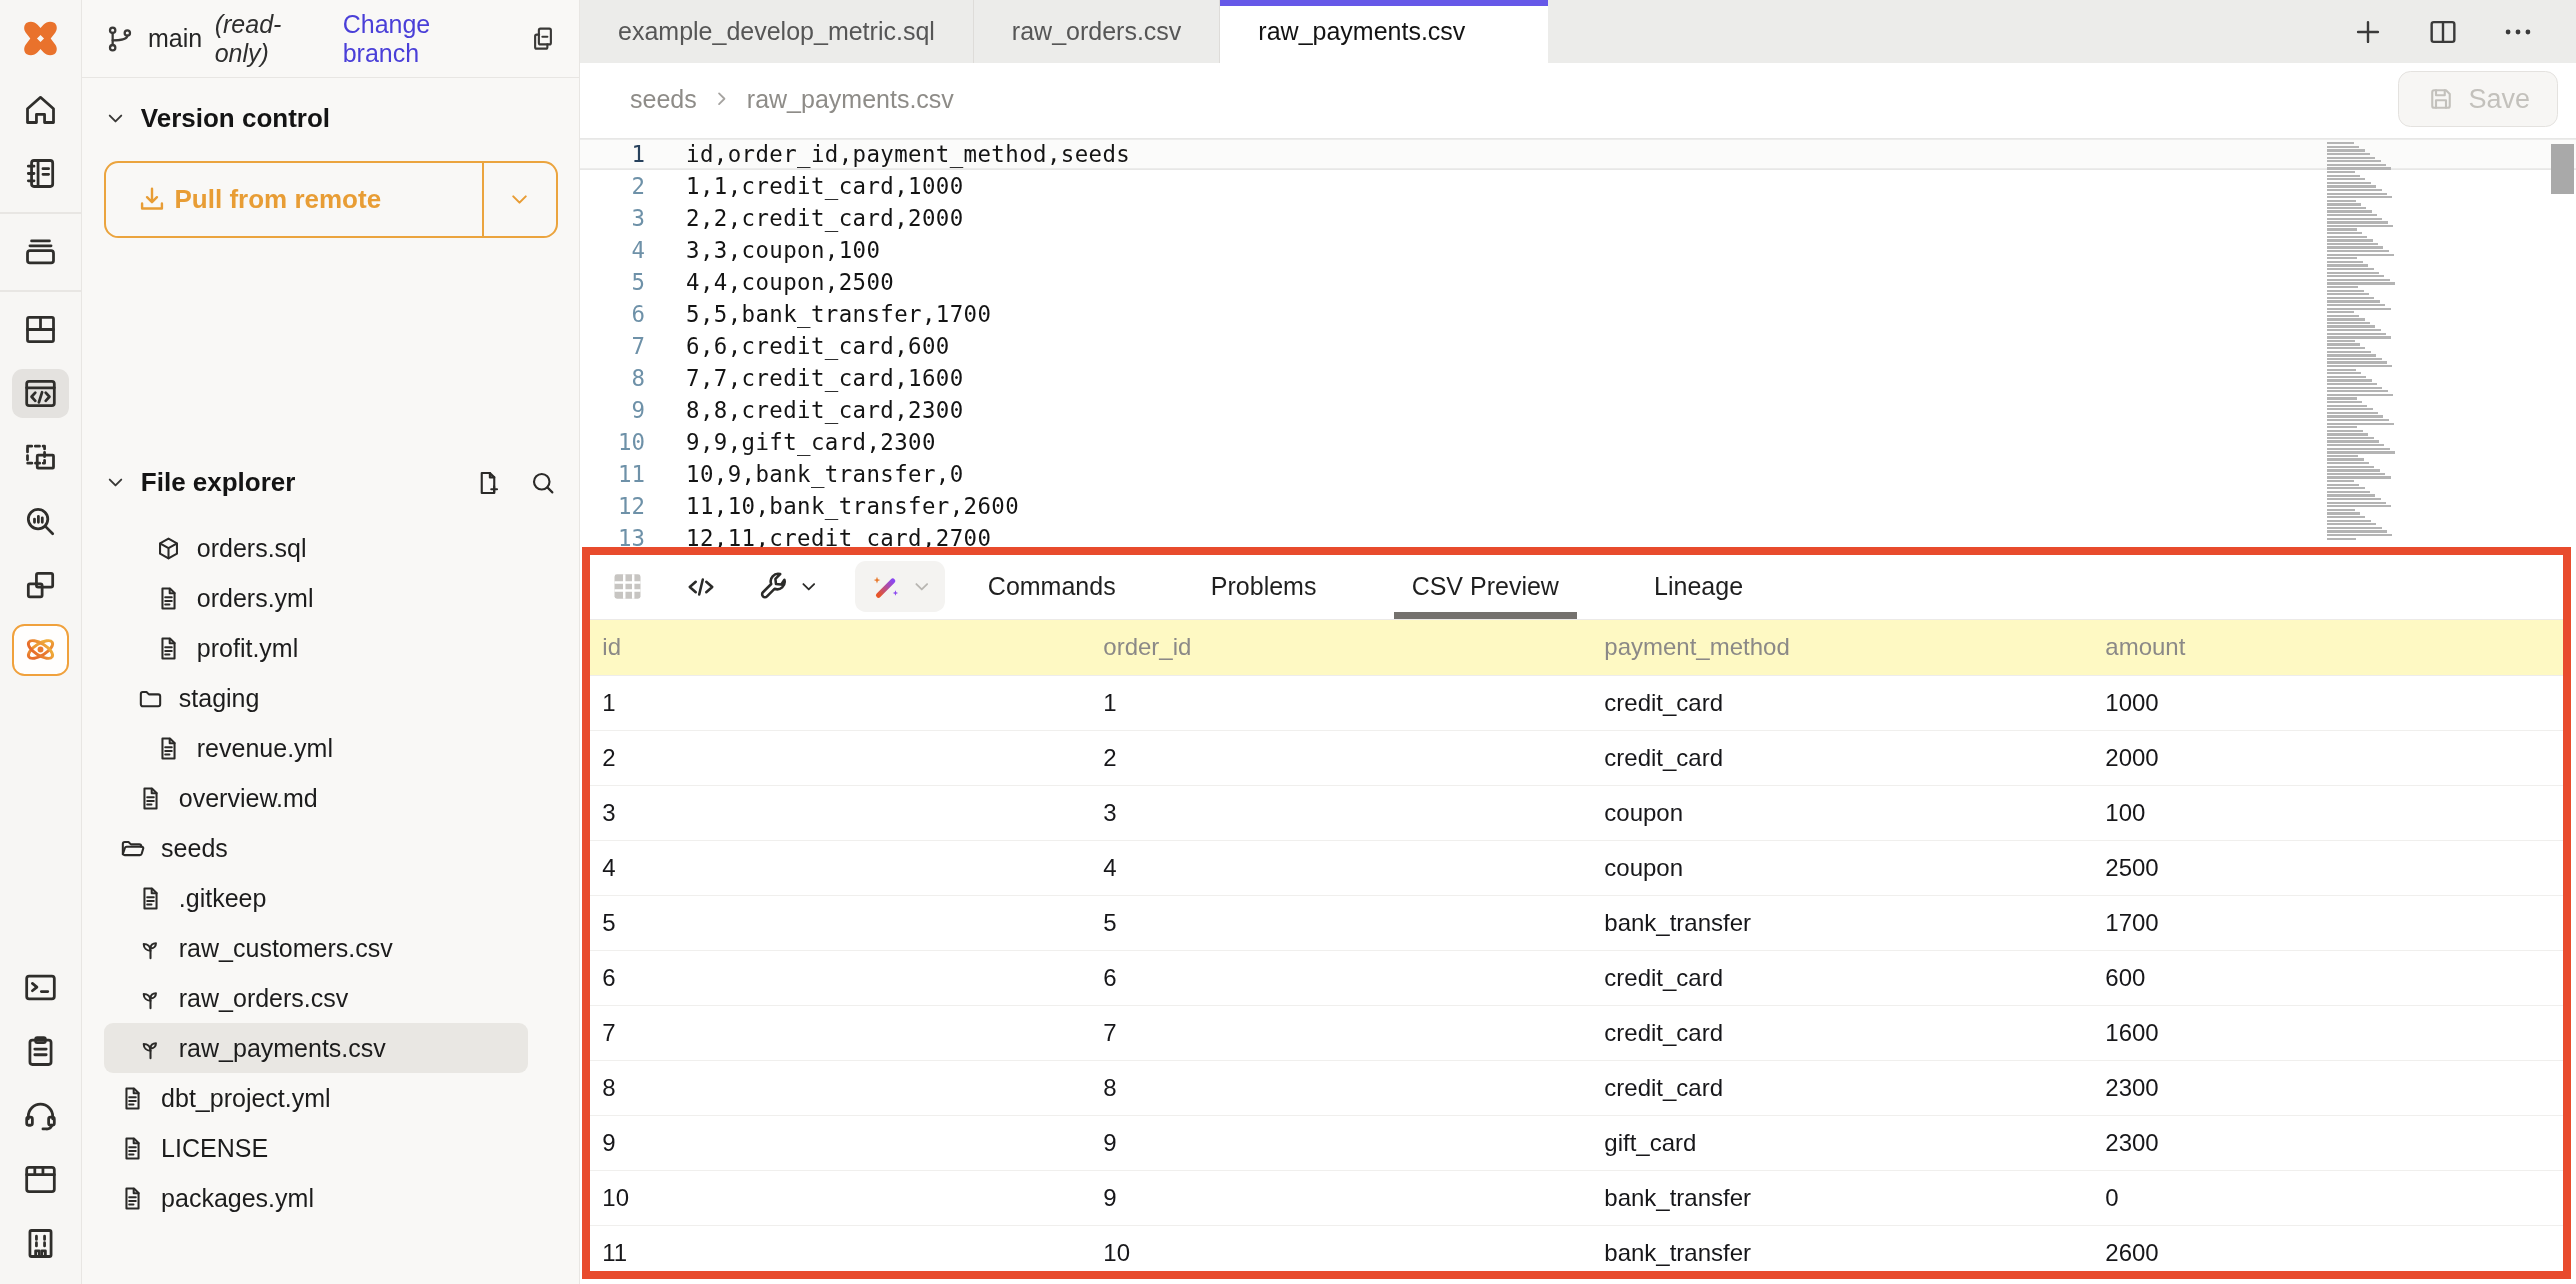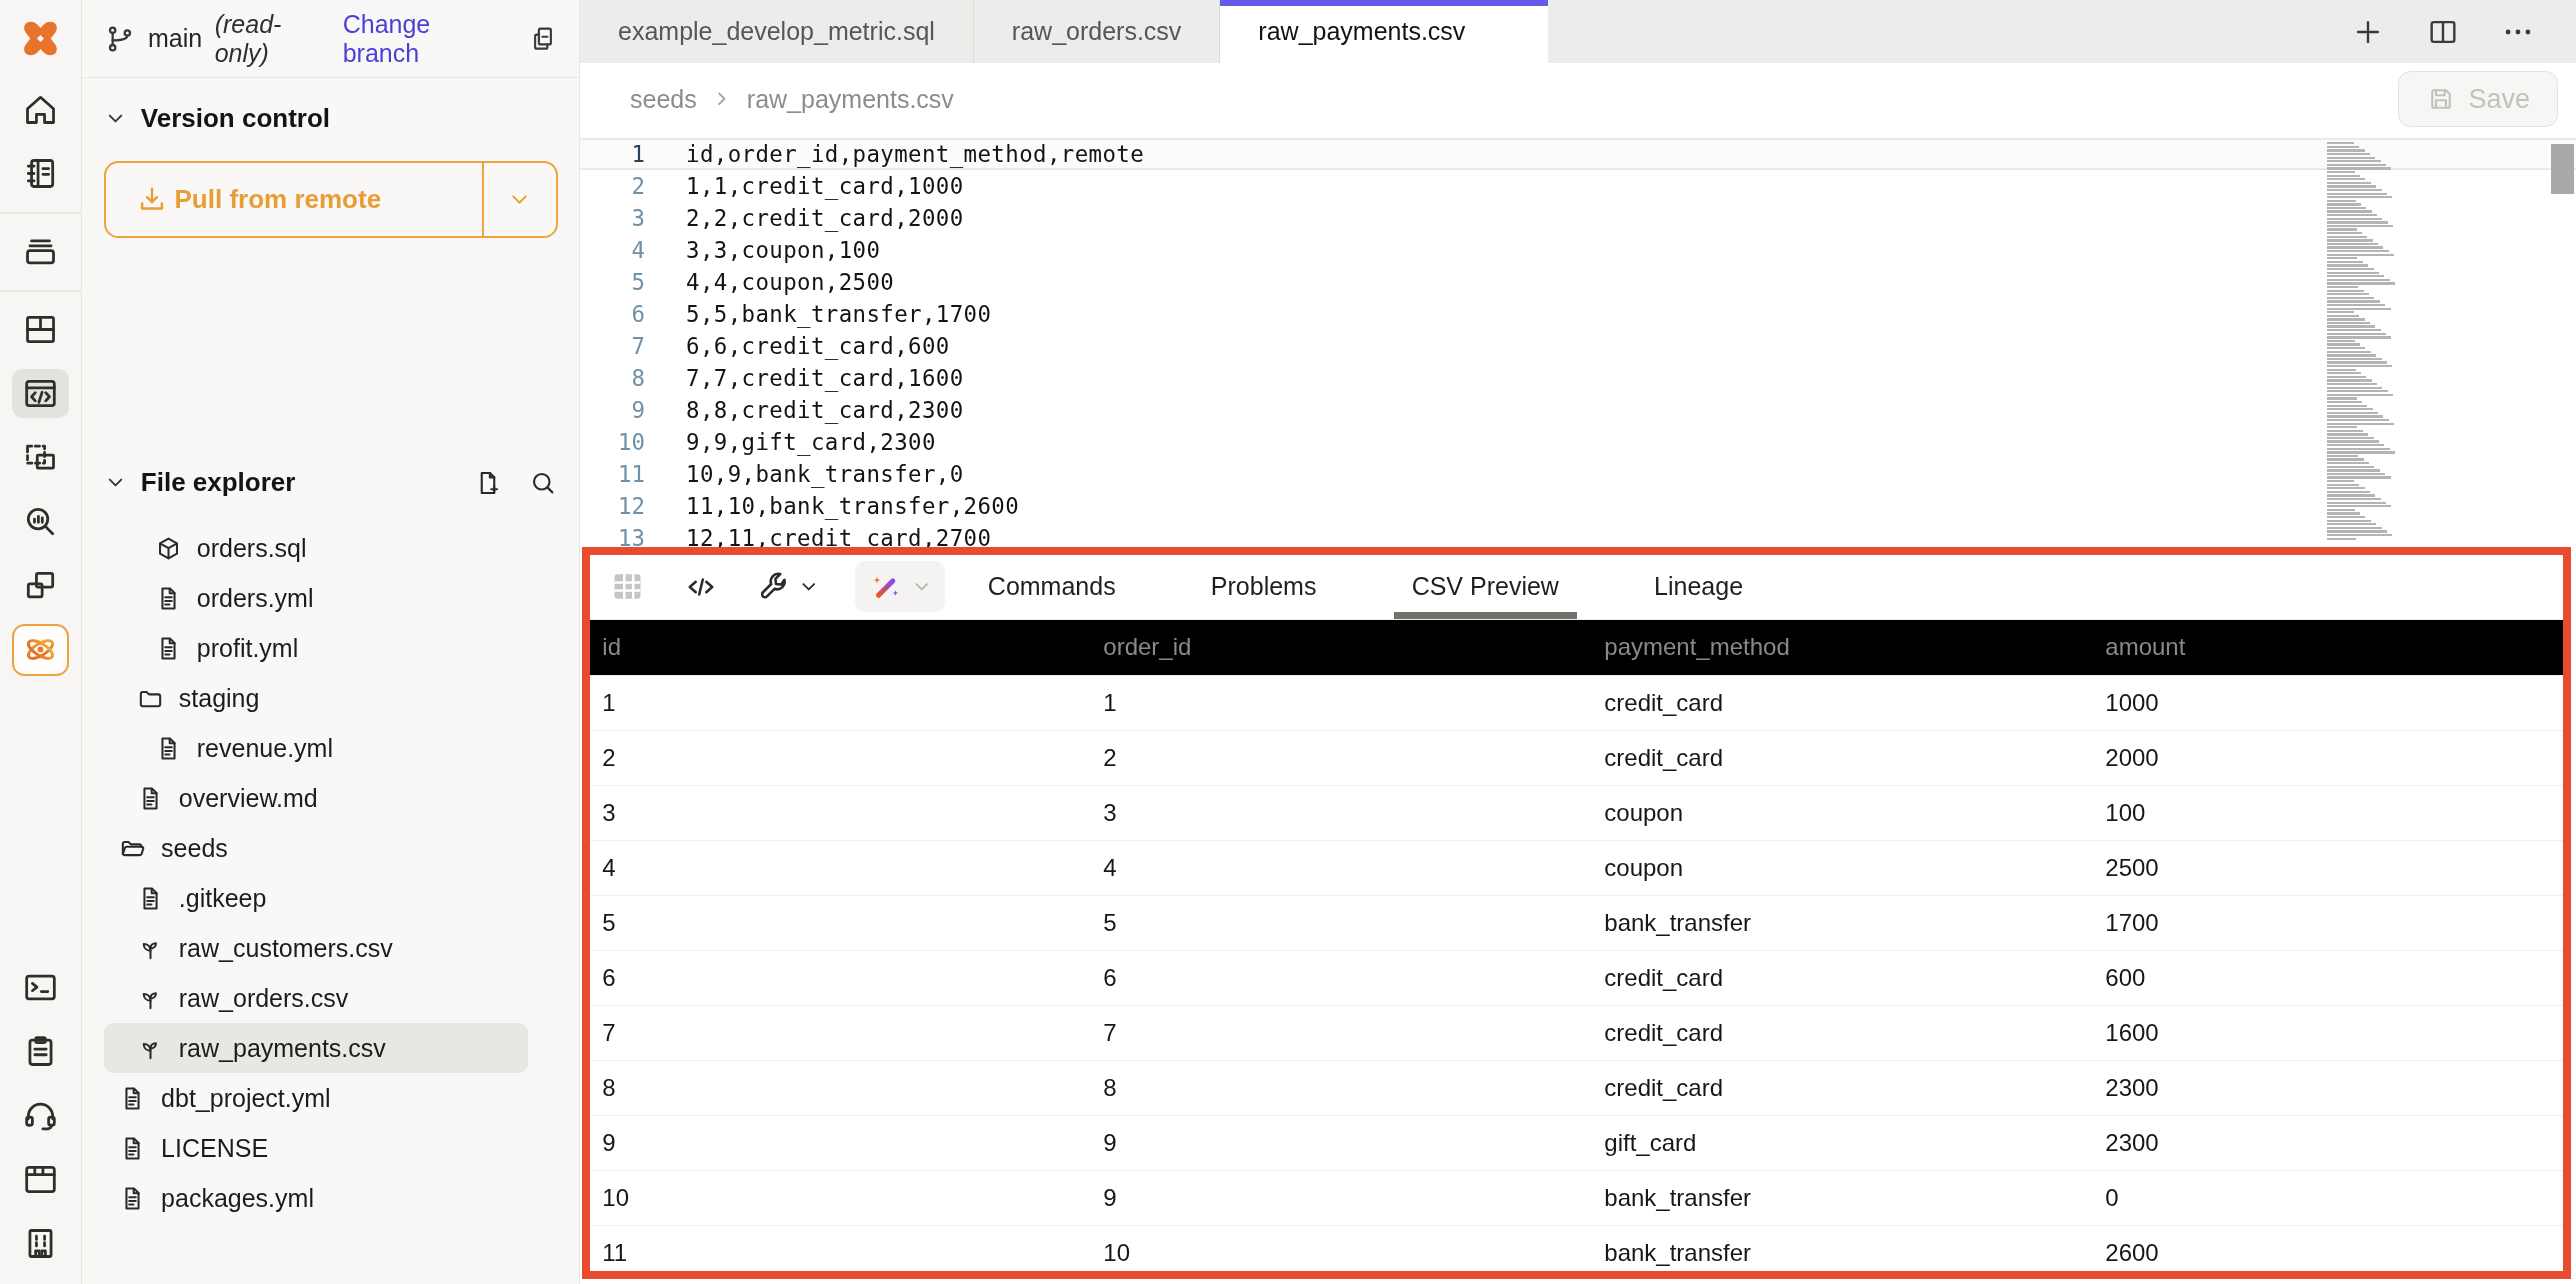--- a/index.html
+++ b/index.html
@@ -72,21 +72,21 @@
   
   .bottom-panel{height:732px;flex:none;box-sizing:border-box;margin:0 5.4px 5.4px 1.8px;border:8px solid #e84b2d;background:#fff;display:flex;flex-direction:column;overflow:hidden;}
   .bp-toolbar{height:64px;flex:none;display:flex;align-items:stretch;border-bottom:1.8px solid #eceae8;padding:0 10.7px;}
   .bp-icons{display:flex;align-items:center;gap:36px;padding:0 7.2px;color:#2b2b29;}
   .dd{display:flex;align-items:center;gap:7.2px;}
   .wand-pill{display:flex;align-items:center;gap:7.2px;background:#f4f3f1;border-radius:10.7px;padding:7.2px 12.5px;}
   .chev-lt{color:#b8b6b2}
   .bp-tabs{display:flex;align-items:stretch;margin-left:32px;gap:88px;font-size:25px;color:#1f1f1f;}
   .bp-tab{display:flex;align-items:center;position:relative;padding:0 3.6px;cursor:pointer;white-space:nowrap;}
   .bp-tab.active::after{content:"";position:absolute;left:-14.3px;right:-14.3px;bottom:0;height:6.3px;background:#74716d;}
-  .bp-thead{height:55px;flex:none;display:grid;grid-template-columns:501px 501px 501px 1fr;align-items:center;background:#000000;border-bottom:1.8px solid #eeedeb;color:#8b8987;font-size:24px;}
+  .bp-thead{height:55px;flex:none;display:grid;grid-template-columns:501px 501px 501px 1fr;align-items:center;background:#fef9c3;border-bottom:1.8px solid #eeedeb;color:#8b8987;font-size:24px;}
   .bp-thead>div{padding-left:12.5px;}
   .bp-rows{flex:1;overflow:hidden;}
   .bp-row{height:54px;display:grid;grid-template-columns:501px 501px 501px 1fr;align-items:center;border-bottom:1.8px solid #f0efed;color:#17171a;font-size:24px;}
   .bp-row>div{padding-left:12.5px;}
 </style>
 </head>
 <body>
 
 <div class="app">
 
@@ -493,21 +493,21 @@
           </span>
         <span>Save</span>
       </div>
     </div>
 
     <div class="editor">
       <div class="elines">
 
       <div class="eline current">
             <span class="lnum">1</span>
-            <span class="ltext">id,order_id,payment_method,remote</span>
+            <span class="ltext">id,order_id,payment_method,seeds</span>
           </div>
           <div class="eline">
             <span class="lnum">2</span>
             <span class="ltext">1,1,credit_card,1000</span>
           </div>
           <div class="eline">
             <span class="lnum">3</span>
             <span class="ltext">2,2,credit_card,2000</span>
           </div>
           <div class="eline">

